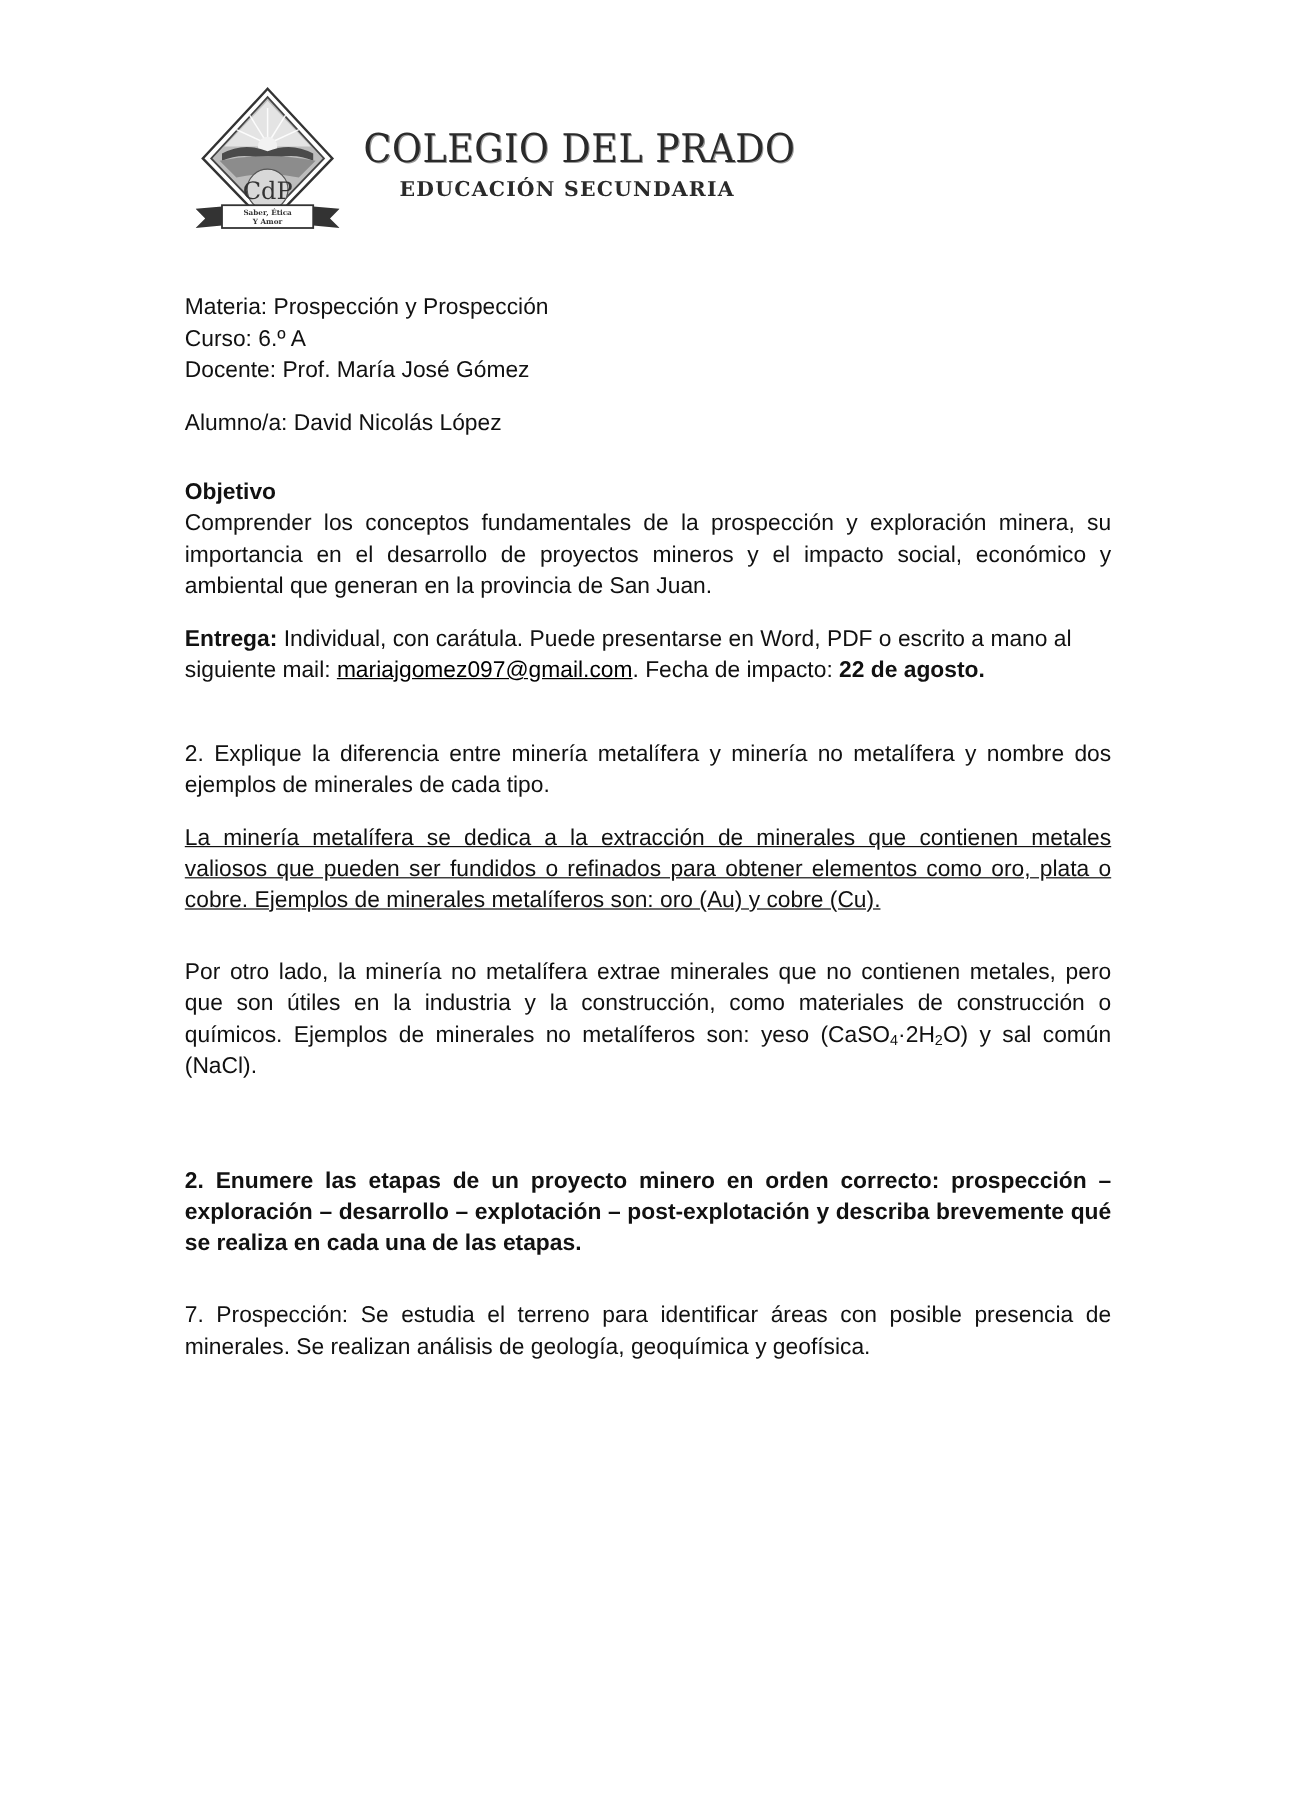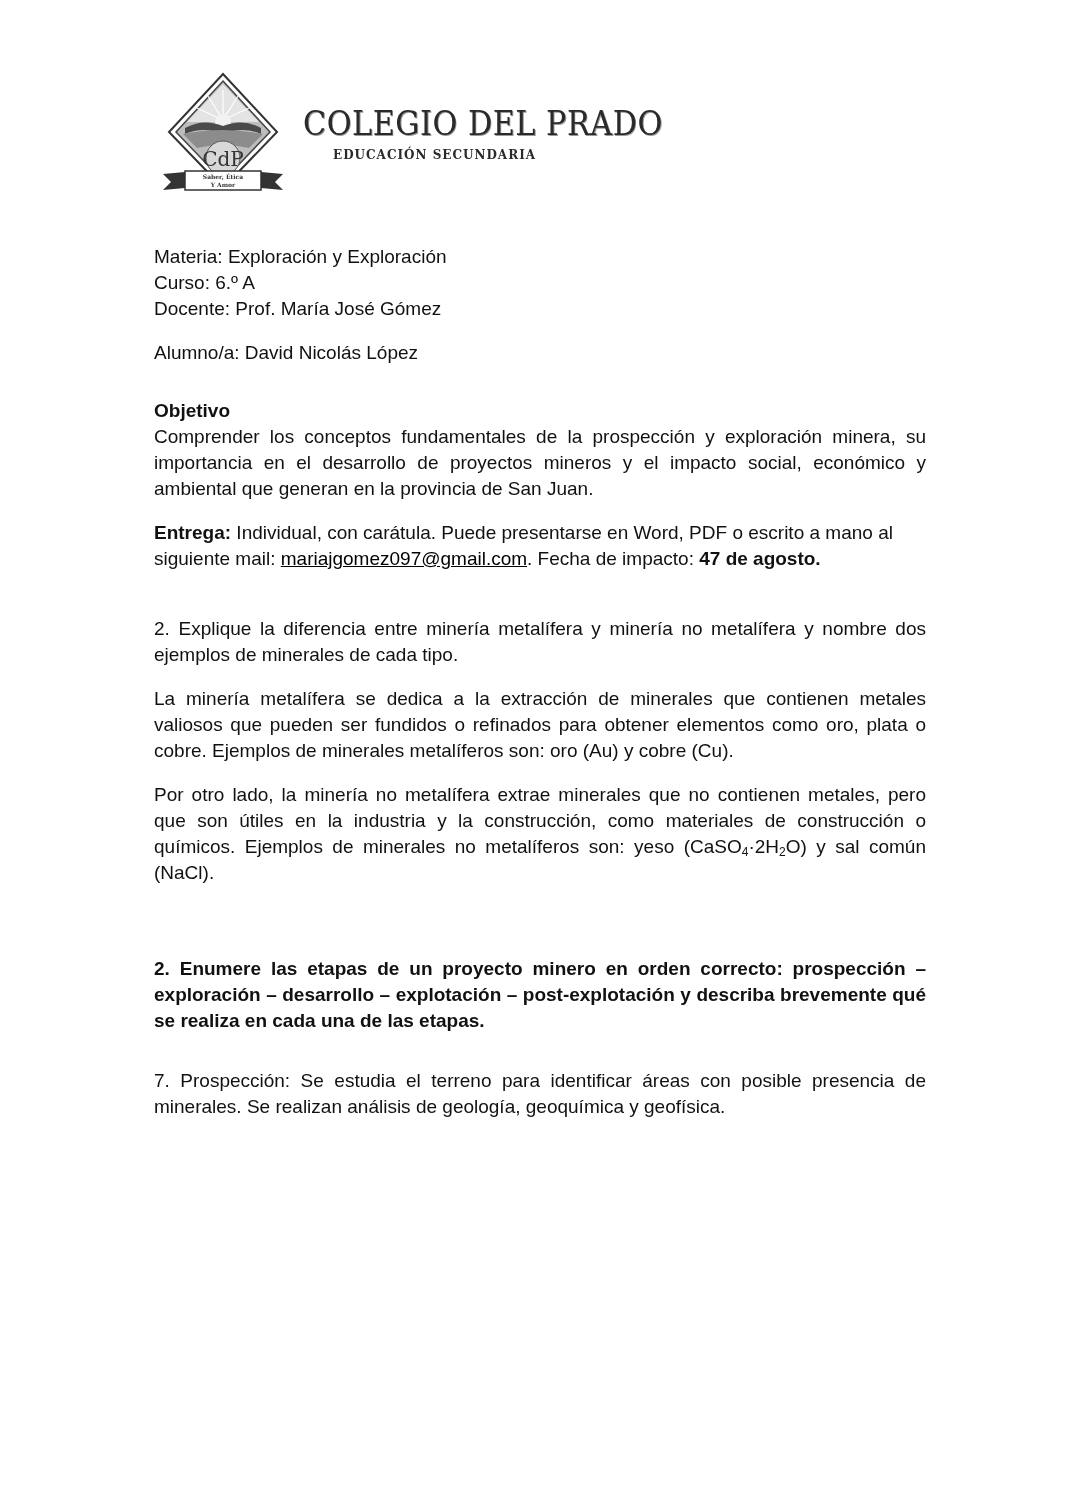--- a/index.html
+++ b/index.html
@@ -49,21 +49,21 @@
       text-shadow: 1px 1px 0 #9a9a9a;
       white-space: nowrap;
       transform: scaleX(0.92);
       transform-origin: left center;
     }
     .school-sub {
       position: absolute;
       left: 170px;
       top: 76px;
       font-family: "DejaVu Serif", serif;
-      font-size: 12px;
+      font-size: 17px;
       font-weight: bold;
       letter-spacing: 1px;
       color: #2a2a2a;
       white-space: nowrap;
       font-variant: small-caps;
     }
 
     
     .content {
       position: absolute;
@@ -123,37 +123,37 @@
       <text x="60" y="107" text-anchor="middle" font-family="DejaVu Serif, serif" font-size="6" font-weight="bold" fill="#333">Saber, Ética</text>
       <text x="60" y="115" text-anchor="middle" font-family="DejaVu Serif, serif" font-size="6" font-weight="bold" fill="#333">Y Amor</text>
     </svg>
     <div class="school-name">COLEGIO DEL PRADO</div>
     <div class="school-sub">EDUCACIÓN SECUNDARIA</div>
   </div>
 
   <div class="content">
 
     <div style="margin-bottom:18px;">
-      <p>Materia: Exploración y Exploración</p>
+      <p>Materia: Prospección y Prospección</p>
       <p>Curso: 6.º A</p>
       <p>Docente: Prof. María José Gómez</p>
     </div>
 
     <p style="margin-bottom:32px;">Alumno/a: David Nicolás López</p>
 
     <p class="b">Objetivo</p>
     <p class="justify" style="margin-bottom:18px;">Comprender los conceptos fundamentales de la prospección y exploración minera, su importancia en el desarrollo de proyectos mineros y el impacto social, económico y ambiental que generan en la provincia de San Juan.</p>
 
     <p style="margin-bottom:44px;">
-      <span class="b">Entrega:</span><span> Individual, con carátula. Puede presentarse en Word, PDF o escrito a mano al siguiente mail: </span><a class="link">mariajgomez097@gmail.com</a><span>. Fecha de impacto: </span><span class="b">47 de agosto.</span>
+      <span class="b">Entrega:</span><span> Individual, con carátula. Puede presentarse en Word, PDF o escrito a mano al siguiente mail: </span><a class="link">mariajgomez097@gmail.com</a><span>. Fecha de impacto: </span><span class="b">22 de agosto.</span>
     </p>
 
 
     <p class="justify" style="margin-bottom:18px;">2. Explique la diferencia entre minería metalífera y minería no metalífera y nombre dos ejemplos de minerales de cada tipo.</p>
-    <p class="justify" style="margin-bottom:18px;">La minería metalífera se dedica a la extracción de minerales que contienen metales valiosos que pueden ser fundidos o refinados para obtener elementos como oro, plata o cobre. Ejemplos de minerales metalíferos son: oro (Au) y cobre (Cu).</p>
+    <p class="justify" style="margin-bottom:34px;text-decoration:underline;">La minería metalífera se dedica a la extracción de minerales que contienen metales valiosos que pueden ser fundidos o refinados para obtener elementos como oro, plata o cobre. Ejemplos de minerales metalíferos son: oro (Au) y cobre (Cu).</p>
     <p class="justify" style="margin-bottom:70px;">
       <span>Por otro lado, la minería no metalífera extrae minerales que no contienen metales, pero que son útiles en la industria y la construcción, como materiales de construcción o químicos. Ejemplos de minerales no metalíferos son: yeso (CaSO</span><span class="sub">4</span><span>·2H</span><span class="sub">2</span><span>O) y sal común (NaCl).</span>
     </p>
 
     <p class="justify" style="margin-bottom:34px;font-weight:bold;">2. Enumere las etapas de un proyecto minero en orden correcto: prospección – exploración – desarrollo – explotación – post-explotación y describa brevemente qué se realiza en cada una de las etapas.</p>
     <p class="justify">7. Prospección: Se estudia el terreno para identificar áreas con posible presencia de minerales. Se realizan análisis de geología, geoquímica y geofísica.</p>
   </div>
 </div>
 
 </body></html>

